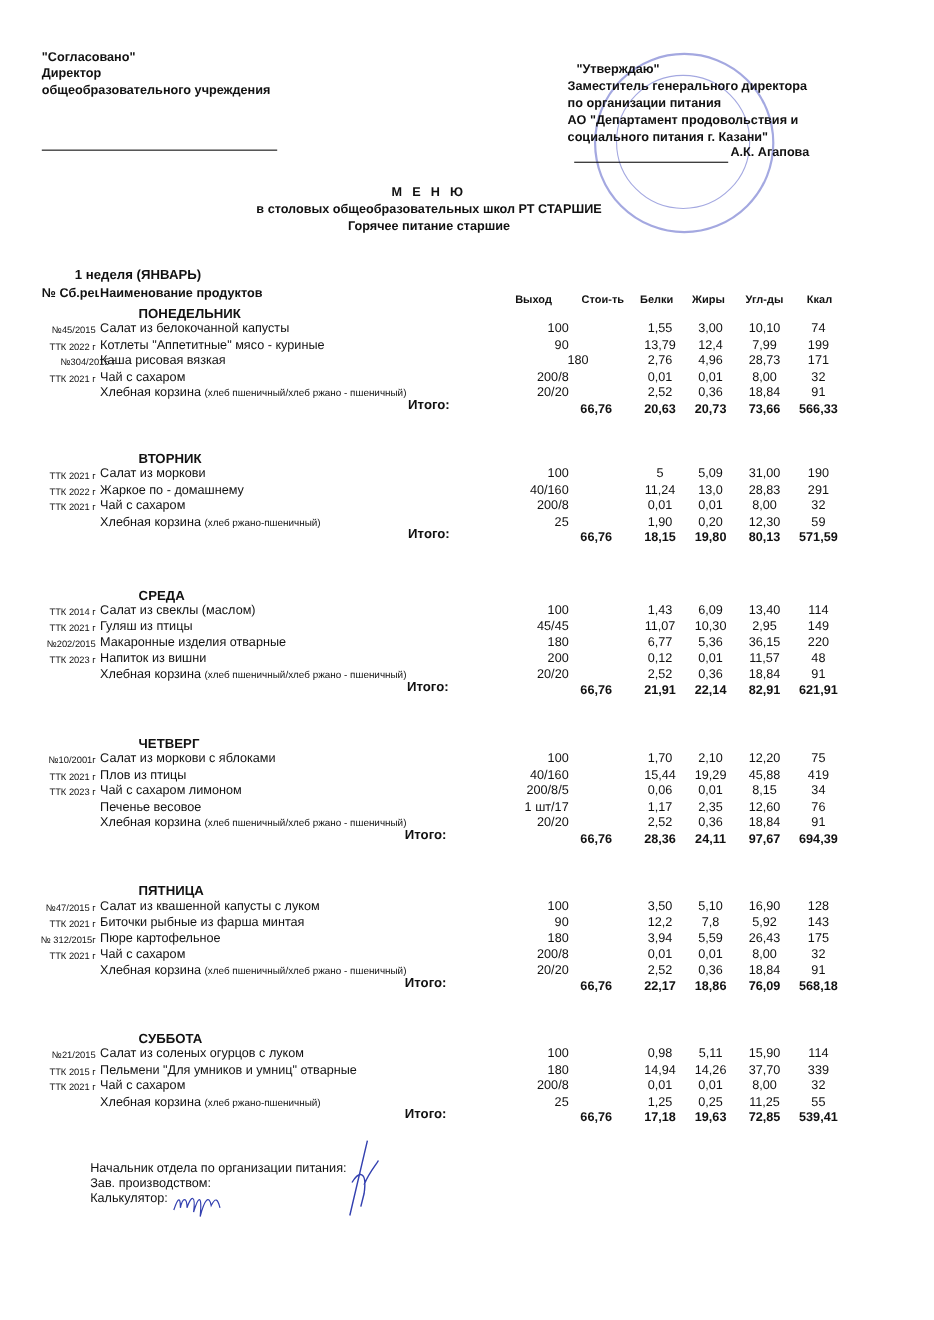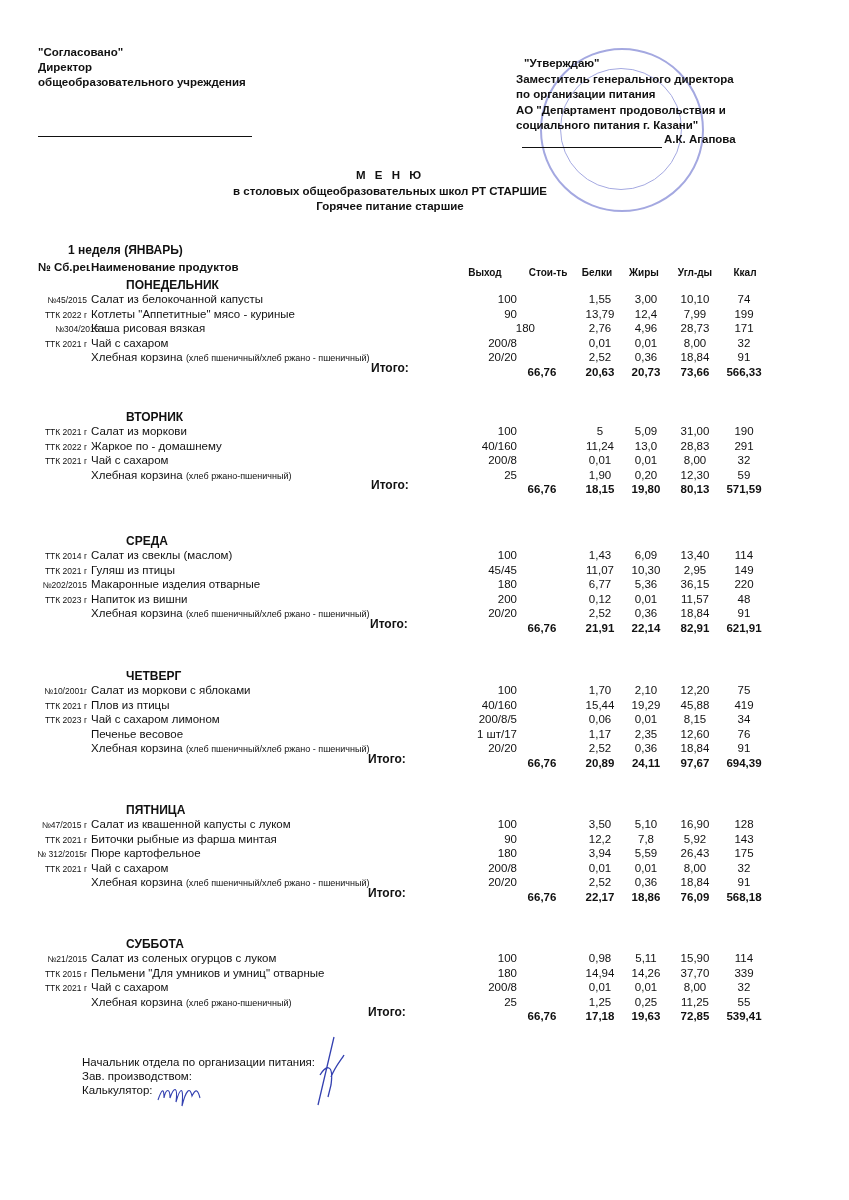--- a/index.html
+++ b/index.html
@@ -269,21 +269,21 @@
       <span class="name"><span>Хлебная корзина </span><small>(хлеб пшеничный/хлеб ржано - пшеничный)</small></span>
       <span class="out">20/20</span>
       <span class="c c-b">2,52</span>
       <span class="c c-j">0,36</span>
       <span class="c c-u">18,84</span>
       <span class="c c-k">91</span>
     </div>
     <div class="abs row total" style="top: 757px;">
       <span class="total-label" style="left:368px; top:-5px;">Итого:</span>
       <span class="cost">66,76</span>
-      <span class="c c-b">20,89</span>
+      <span class="c c-b">28,36</span>
       <span class="c c-j">24,11</span>
       <span class="c c-u">97,67</span>
       <span class="c c-k">694,39</span>
     </div>
     <div class="abs day" style="top: 803px;">ПЯТНИЦА</div>
     <div class="abs row" style="top: 818px;">
       <span class="code">№47/2015 г</span>
       <span class="name"><span>Салат из квашенной капусты с луком</span><small></small></span>
       <span class="out">100</span>
       <span class="c c-b">3,50</span>

